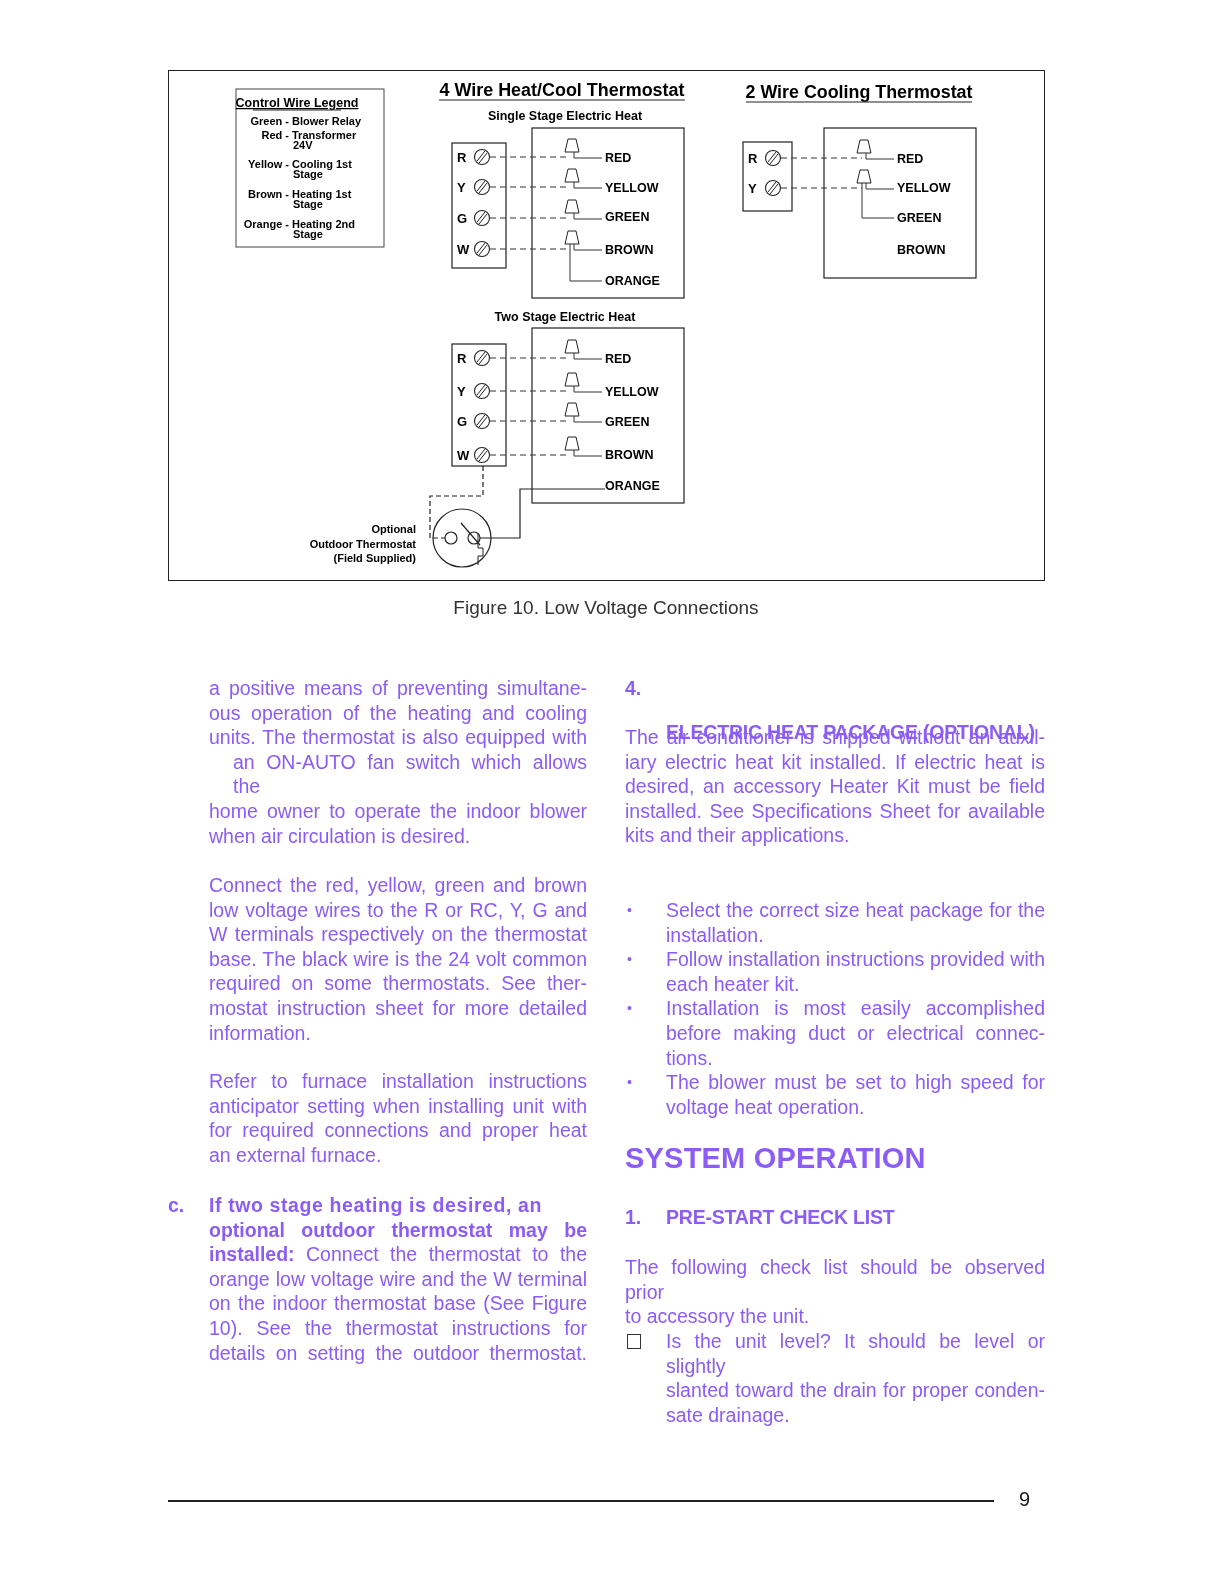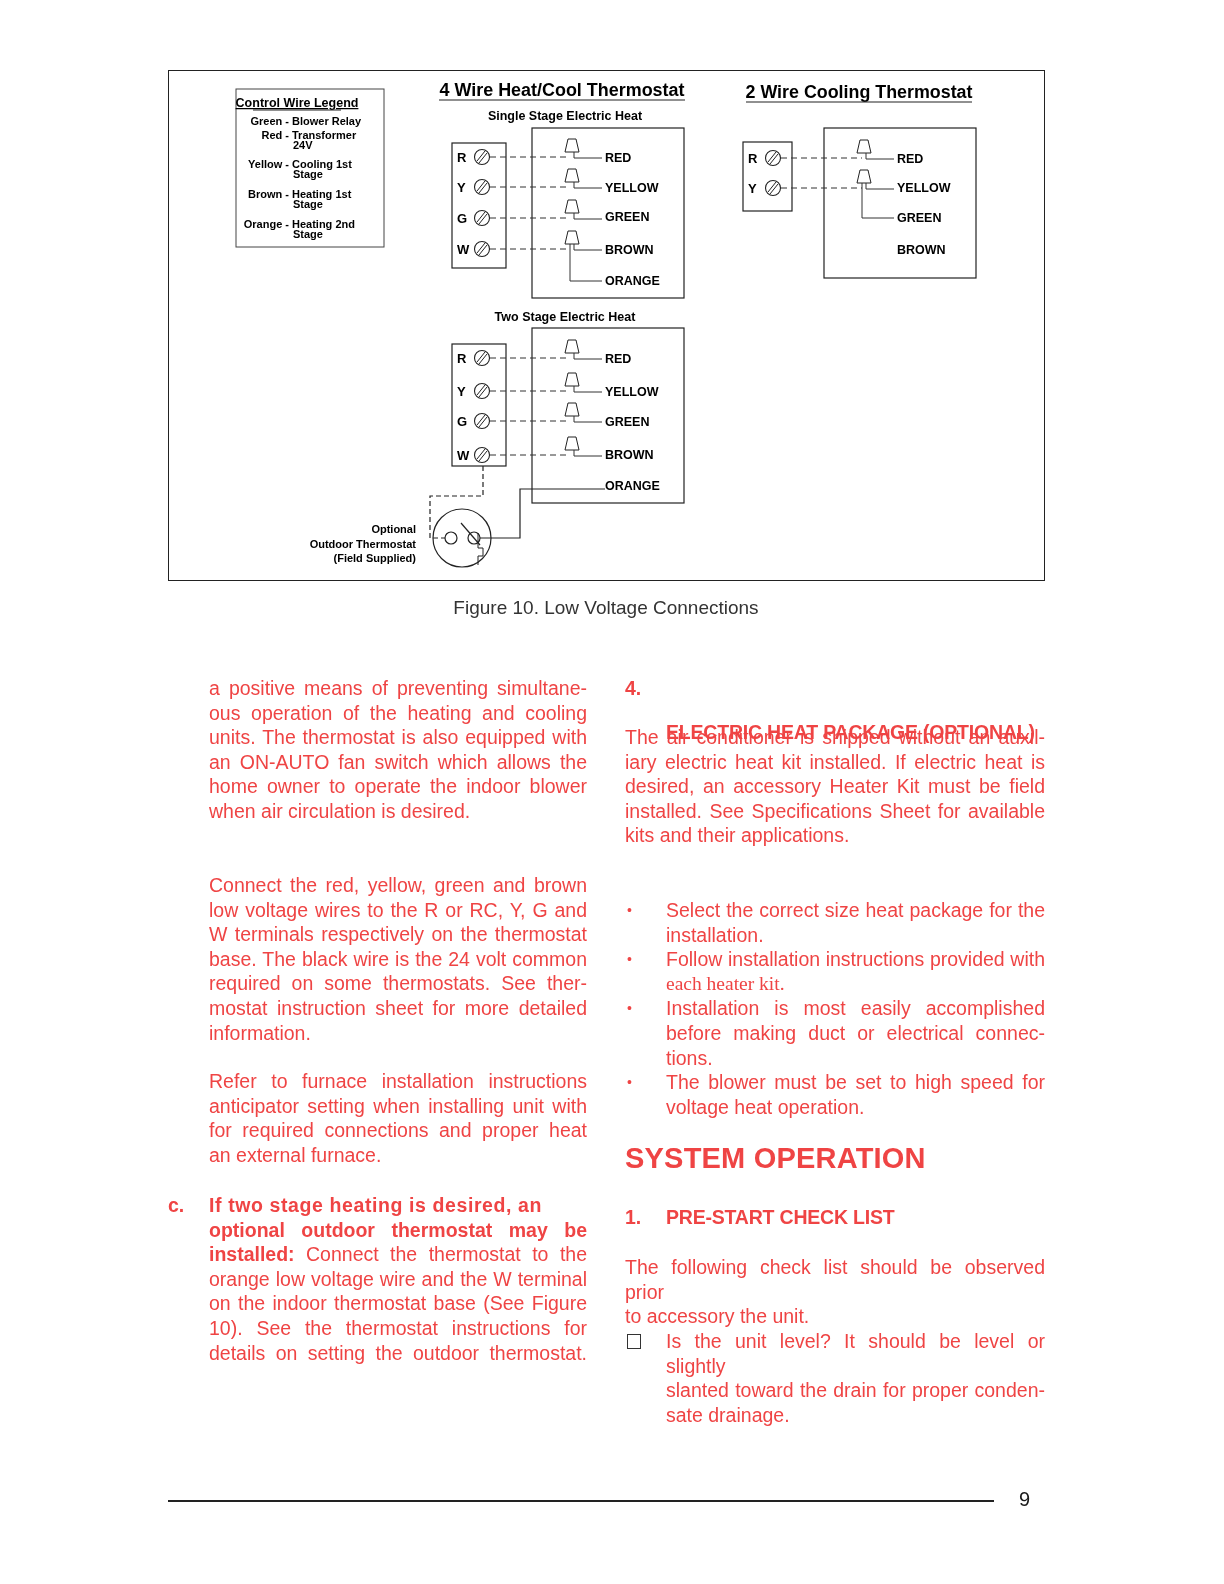--- a/index.html
+++ b/index.html
@@ -1,21 +1,21 @@
 <!DOCTYPE html>
 <html><head>
 <meta charset="utf-8">
 <style>
   html, body { margin: 0; padding: 0; background: #ffffff; }
   body { width: 1224px; height: 1584px; position: relative; font-family: "Liberation Sans", sans-serif; color: #1a1a1a; overflow: hidden; }
   .abs { position: absolute; }
   #figure-frame { position: absolute; left: 168px; top: 70px; width: 877px; height: 511px; border: 1.5px solid #222; box-sizing: border-box; }
   #figure-svg { position: absolute; left: 0; top: 0; }
   .fig-caption { position: absolute; left: 0; width: 1212px; top: 597px; text-align: center; font-size: 19px; color: #333; }
-  .col { position: absolute; font-size: 19.5px; line-height: 24.6px; color: #ef4444; }
+  .col { position: absolute; font-size: 19.5px; line-height: 24.6px; color: #8b5cf6; }
   .left-col { left: 209px; top: 676px; width: 378px; }
   .h2 { font-weight: bold; font-size: 19.5px; letter-spacing: -0.2px; }
   .bullet-row { position: absolute; left: 0; width: 420px; }
   .bullet-dot { position: absolute; left: 2px; top: 0; font-size: 14px; }
   .bullet-text { position: absolute; left: 41px; width: 379px; text-align: justify; }
   .check-box { position: absolute; width: 12px; height: 13px; border: 1.5px solid #333; }
   .sys-op { font-weight: bold; font-size: 29px; letter-spacing: 0.2px; }
   .footer-rule { position: absolute; left: 168px; top: 1500px; width: 826px; height: 0; border-top: 2px solid #222; }
   .page-num { position: absolute; left: 1019px; top: 1488px; font-size: 20px; }
   svg text { font-family: "Liberation Sans", sans-serif; }
@@ -168,21 +168,21 @@
     <text x="416" y="562" text-anchor="end" font-size="11" font-weight="bold">(Field Supplied)</text>
   </g>
 </svg>
 <div class="fig-caption">Figure 10. Low Voltage Connections</div>
 
 <div class="col left-col">
   <div id="lc-p1">
       <div style="text-align: justify; text-align-last: justify;">a positive means of preventing simultane-</div>
       <div style="text-align: justify; text-align-last: justify;">ous operation of the heating and cooling</div>
       <div style="text-align: justify; text-align-last: justify;">units. The thermostat is also equipped with</div>
-      <div style="text-align: justify; text-align-last: justify;">an ON-AUTO fan switch which allows the</div>
+      <div style="text-align: justify; text-align-last: justify; margin-left: 24px;">an ON-AUTO fan switch which allows the</div>
       <div style="text-align: justify; text-align-last: justify;">home owner to operate the indoor blower</div>
       <div style="text-align: left; text-align-last: left;">when air circulation is desired.</div>
     </div>
 </div>
 <div class="col" style="left:209px; top:873px; width:378px;">
     <div id="lc-p2">
       <div style="text-align: justify; text-align-last: justify;">Connect the red, yellow, green and brown</div>
       <div style="text-align: justify; text-align-last: justify;">low voltage wires to the R or RC, Y, G and</div>
       <div style="text-align: justify; text-align-last: justify;">W terminals respectively on the thermostat</div>
       <div style="text-align: justify; text-align-last: justify;">base. The black wire is the 24 volt common</div>
@@ -231,21 +231,21 @@
         <span class="bullet-dot">•</span>
         <div class="bullet-text">
           <div style="text-align: justify; text-align-last: justify;">Select the correct size heat package for the</div>
           <div style="text-align: left; text-align-last: left;">installation.</div>
         </div>
       </div>
       <div class="bullet-row" style="top: 49.2px;">
         <span class="bullet-dot">•</span>
         <div class="bullet-text">
           <div style="text-align: justify; text-align-last: justify;">Follow installation instructions provided with</div>
-          <div style="text-align: center; text-align-last: left; font-family: Liberation Serif, serif;">each heater kit.</div>
+          <div style="text-align: center; text-align-last: left;">each heater kit.</div>
         </div>
       </div>
       <div class="bullet-row" style="top: 98.4px;">
         <span class="bullet-dot">•</span>
         <div class="bullet-text">
           <div style="text-align: justify; text-align-last: justify;">Installation is most easily accomplished</div>
           <div style="text-align: justify; text-align-last: justify;">before making duct or electrical connec-</div>
           <div style="text-align: right; text-align-last: left;">tions.</div>
         </div>
       </div>

